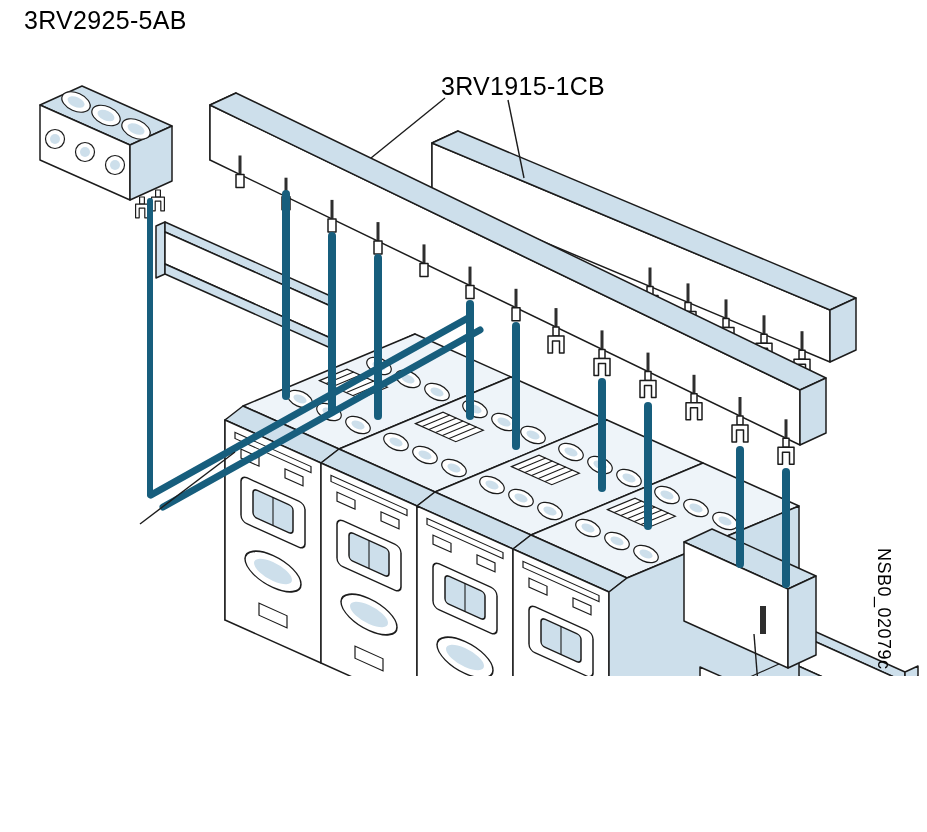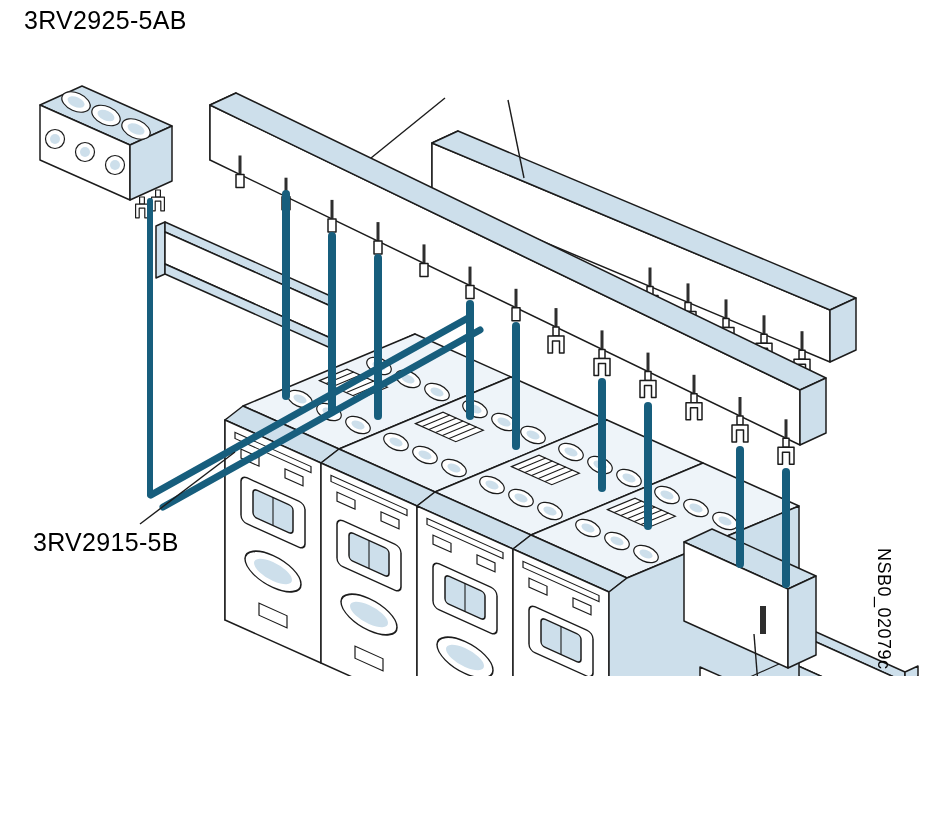--- a/index.html
+++ b/index.html
@@ -211,16 +211,16 @@
 
   <g>
     <path class="leader" d="M445,98 L371,158"></path>
     <path class="leader" d="M508,100 L524,178"></path>
     <path class="leader" d="M140,524 L235,452"></path>
     <path class="leader" d="M766,786 L754,634"></path>
   </g>
 </svg>
 
 <div class="label" style="left:24px;top:6px">3RV2925-5AB</div>
-<div class="label" style="left:33px;top:528px">3RV2915-5B</div>
+<div class="label" style="left:441px;top:72px">3RV1915-1CB</div>
 <div class="label label-vertical" style="left:894px;top:548px">NSB0_02079c</div>
 
 </div>
 
 </body></html>

